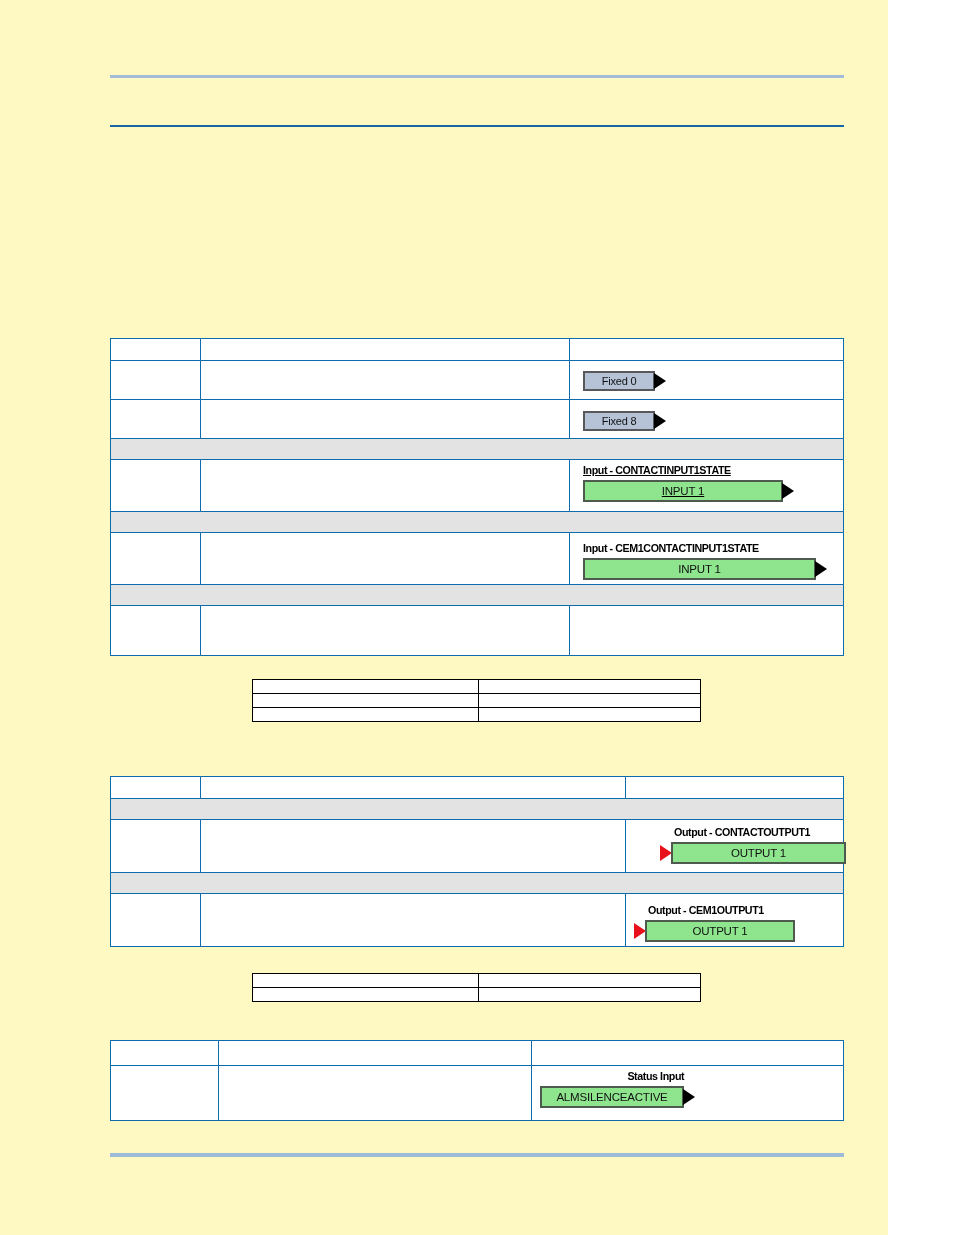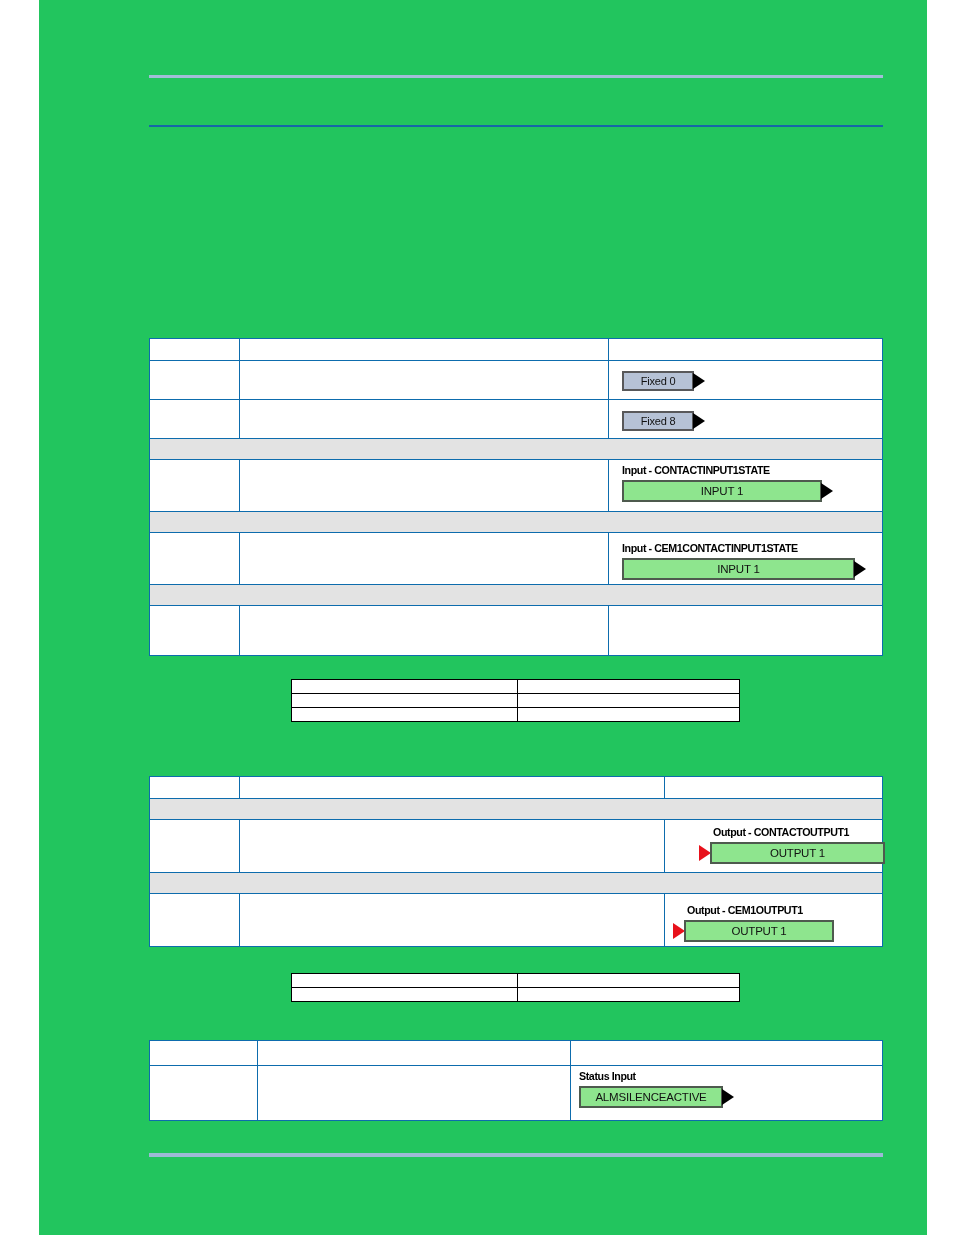--- a/index.html
+++ b/index.html
@@ -8,23 +8,22 @@
     background: #ffffff;
   }
   body {
     font-family: "Liberation Sans", sans-serif;
     color: #000000;
   }
   #page {
     position: relative;
     width: 888px;
     height: 1235px;
-    background: #22c55e;
+    background: #fef9c3;
     overflow: hidden;
-    margin-left: 39px;
   }
 
   
   .rule {
     position: absolute;
     left: 110px;
     width: 734px;
   }
   .rule-header-top {
     top: 75px;
@@ -199,21 +198,21 @@
     </div>
   </div>
 
   <div class="blk-wrap" style="left:583px; top:411px;">
     <div class="blk-row">
       <div class="blk-box fixed">Fixed 8</div>
       <div class="arrow black-r"></div>
     </div>
   </div>
 
-  <div class="blk-wrap" style="left:583px; top:464px;">
+  <div class="blk-wrap" style="left:583px; top:464px;text-decoration:underline;">
     <div class="blk-caption">Input - CONTACTINPUT1STATE</div>
     <div class="blk-row" style="margin-top:3px;">
       <div class="blk-box green" style="width:200px">INPUT 1</div>
       <div class="arrow black-r"></div>
     </div>
   </div>
 
   <div class="blk-wrap" style="left:583px; top:542px;">
     <div class="blk-caption">Input - CEM1CONTACTINPUT1STATE</div>
     <div class="blk-row" style="margin-top:3px;">
@@ -321,21 +320,21 @@
         <td></td>
       </tr>
       <tr style="height:55px">
         <td></td>
         <td></td>
         <td></td>
       </tr>
     </tbody>
   </table>
 
-  <div class="blk-wrap" style="left:540px; top:1070px;">
+  <div class="blk-wrap" style="left:540px; top:1070px;text-align:right;">
     <div class="blk-caption">Status Input</div>
     <div class="blk-row" style="margin-top:3px;">
       <div class="blk-box green" style="width:144px">ALMSILENCEACTIVE</div>
       <div class="arrow black-r"></div>
     </div>
   </div>
 
   <div class="rule rule-footer"></div>
 
 </div>

